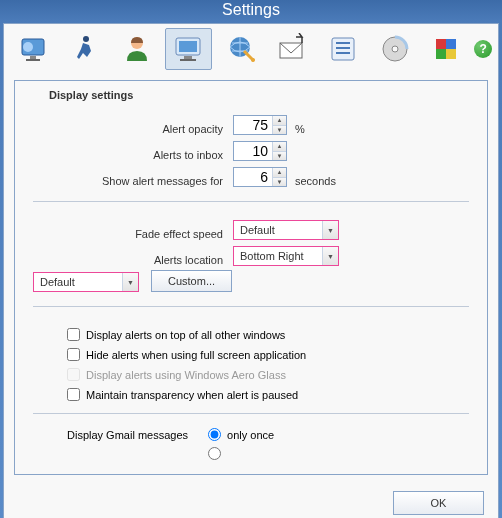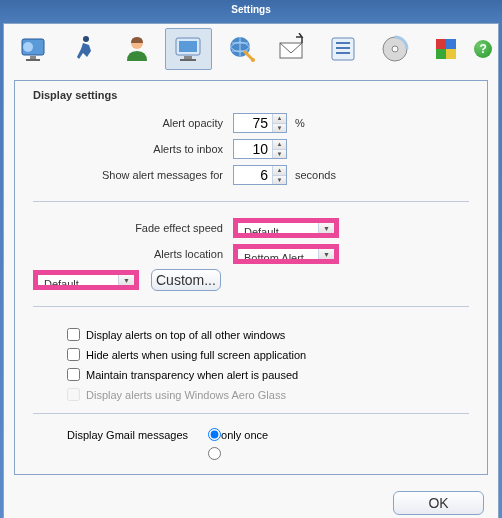--- a/index.html
+++ b/index.html
@@ -15,22 +15,22 @@
   width: 502px;
   height: 518px;
   background: linear-gradient(to bottom, #4a7ab8 0%, #5a8bc8 100%);
   display: flex;
   flex-direction: column;
 }
 .titlebar {
   height: 20px;
   background: linear-gradient(to bottom, #3c6ba8, #4a7ab8);
   color: white;
-  font-weight: bold;
-  font-size: 10px;
+  font-weight: normal;
+  font-size: 16px;
   text-align: center;
   line-height: 20px;
 }
 .content {
   flex: 1;
   background: #f8f8f8;
   margin: 3px;
   border: 1px solid #88a4c8;
   display: flex;
   flex-direction: column;
@@ -68,24 +68,24 @@
 }
 .panel {
   flex: 1;
   margin: 6px 10px 10px 10px;
   border: 1px solid #88a4c8;
   background: #f8f8f8;
   padding: 8px 18px 14px 18px;
   display: flex;
   flex-direction: column;
 }
-.panel-title { font-weight: bold; color: #333; margin-bottom: 10px; }
+.panel-title { font-weight: bold; color: #333; margin-bottom: 10px; margin-left: 16px; }
 .row {
   display: flex;
-  align-items: center;
+  align-items: flex-end;
   height: 24px;
   margin-bottom: 2px;
 }
 .row .lbl { width: 200px; text-align: right; padding-right: 10px; color: #333; }
 .spinner {
   display: inline-flex;
   border: 1px solid #88a4c8;
   background: white;
   height: 20px;
 }
@@ -112,21 +112,21 @@
   cursor: pointer;
   font-size: 6px;
   color: #555;
   background: linear-gradient(#f8f8f8,#e4e4e4);
 }
 .spin-btns div:first-child { border-bottom: 1px solid #c8d4e4; }
 .unit { margin-left: 8px; color: #333; }
 .hr { border: none; border-top: 1px solid #c0cad8; margin: 12px 0 14px 0; }
 .combo {
   display: inline-flex;
-  border: 5px solid #ec4899;
+  border: 1px solid #ec4899;
   background: white;
   height: 20px;
   width: 106px;
 }
 .combo span {
   flex: 1;
   padding: 3px 6px;
   color: #333;
   white-space: nowrap;
   overflow: hidden;
@@ -137,45 +137,45 @@
   align-items: center;
   justify-content: center;
   border-left: 1px solid #c8d4e4;
   background: linear-gradient(#f8f8f8,#e4e4e4);
   cursor: pointer;
   font-size: 7px;
   color: #555;
 }
 .btn {
   height: 22px;
-  padding: 0 4px;
+  padding: 0 16px;
   border: 1px solid #88a4c8;
   background: linear-gradient(#ffffff,#e8ecf2);
   cursor: pointer;
   font-family: inherit;
-  font-size: 14px;
+  font-size: 11px;
   color: #333;
-  border-radius: 6px;
+  border-radius: 0;
 }
 .checks { padding-left: 34px; }
 .check-row {
   display: flex;
   align-items: flex-end;
   height: 20px;
   gap: 6px;
 }
 .check-row input[type=checkbox] {
   width: 13px; height: 13px;
 }
 .check-row.disabled { color: #999; }
 .check-row.disabled input { opacity: 0.5; }
 .radio-block { padding-left: 34px; display: flex; align-items: flex-start; }
 .radio-block .rlabel { padding-top: 1px; margin-right: 20px; }
 .radio-opts { display: flex; flex-direction: column; gap: 6px; }
-.radio-opts label { display: flex; align-items: center; cursor: pointer; }
+.radio-opts label { display: flex; align-items: center; gap: 6px; cursor: pointer; }
 .footer {
   display: flex;
   justify-content: flex-end;
   padding: 6px 14px 10px;
 }
 .footer .btn { width: 91px; height: 24px; }
 </style>
 </head>
 <body>
 
@@ -295,21 +295,21 @@
       <div class="row">
         <div class="lbl">Fade effect speed</div>
         <div class="combo">
           <span>Default</span>
           <div class="arrow">▼</div>
         </div>
       </div>
       <div class="row">
         <div class="lbl">Alerts location</div>
         <div class="combo">
-          <span>Bottom Alert</span>
+          <span>Bottom Right</span>
           <div class="arrow">▼</div>
         </div>
       </div>
       <div class="row">
         <div class="combo">
           <span>Default</span>
           <div class="arrow">▼</div>
         </div>
         <button class="btn" style="margin-left:12px">Custom...</button>
       </div>
@@ -318,27 +318,27 @@
 
       <div class="checks">
         <div class="check-row">
           <input type="checkbox" style="">
           <span>Display alerts on top of all other windows</span>
         </div>
         <div class="check-row">
           <input type="checkbox" style="">
           <span>Hide alerts when using full screen application</span>
         </div>
+        <div class="check-row disabled">
+          <input type="checkbox" disabled="" style="">
+          <span>Display alerts using Windows Aero Glass</span>
+        </div>
         <div class="check-row">
           <input type="checkbox" style="">
           <span>Maintain transparency when alert is paused</span>
-        </div>
-        <div class="check-row disabled">
-          <input type="checkbox" disabled="" style="">
-          <span>Display alerts using Windows Aero Glass</span>
         </div>
       </div>
 
       <hr class="hr">
 
       <div class="radio-block">
         <span class="rlabel">Display Gmail messages</span>
         <div class="radio-opts">
           <label>
             <input type="radio" name="gmail" checked="" style="">

